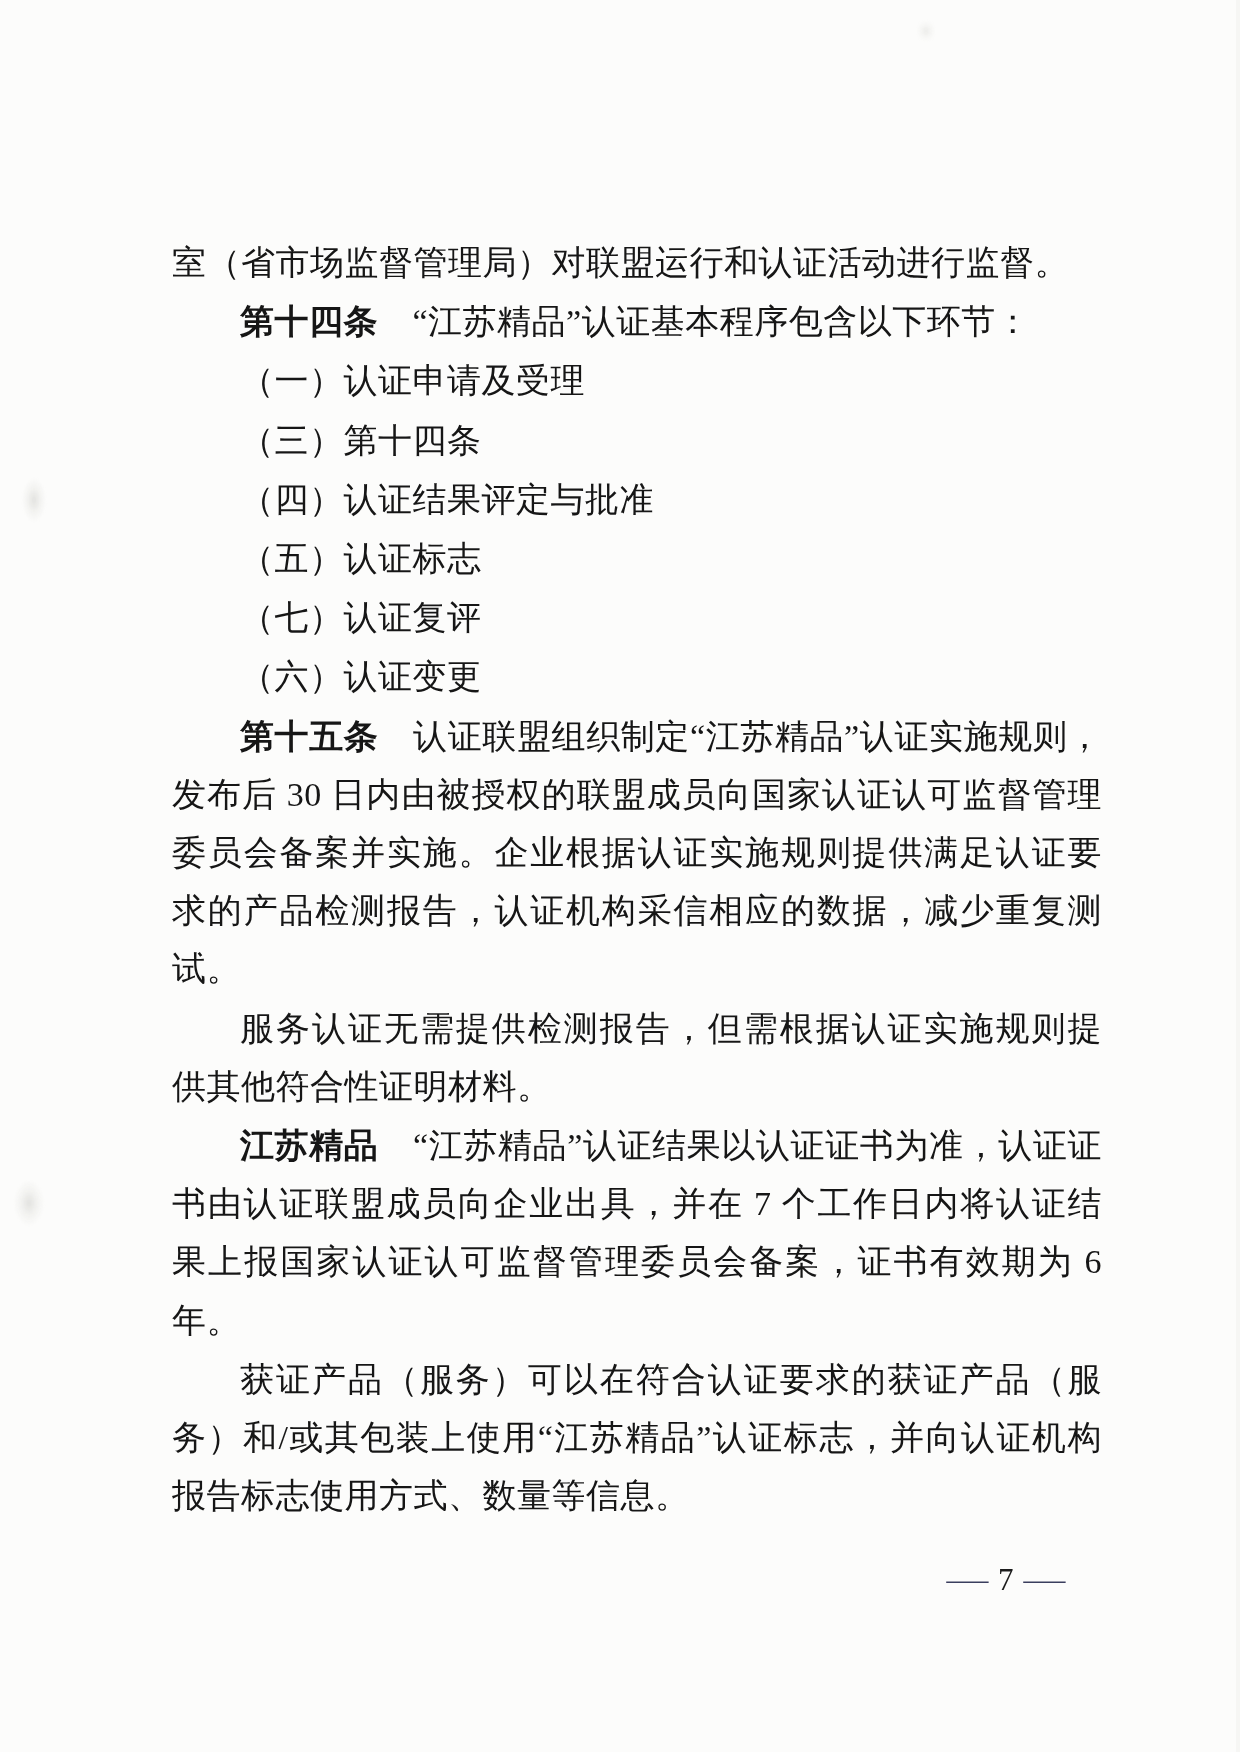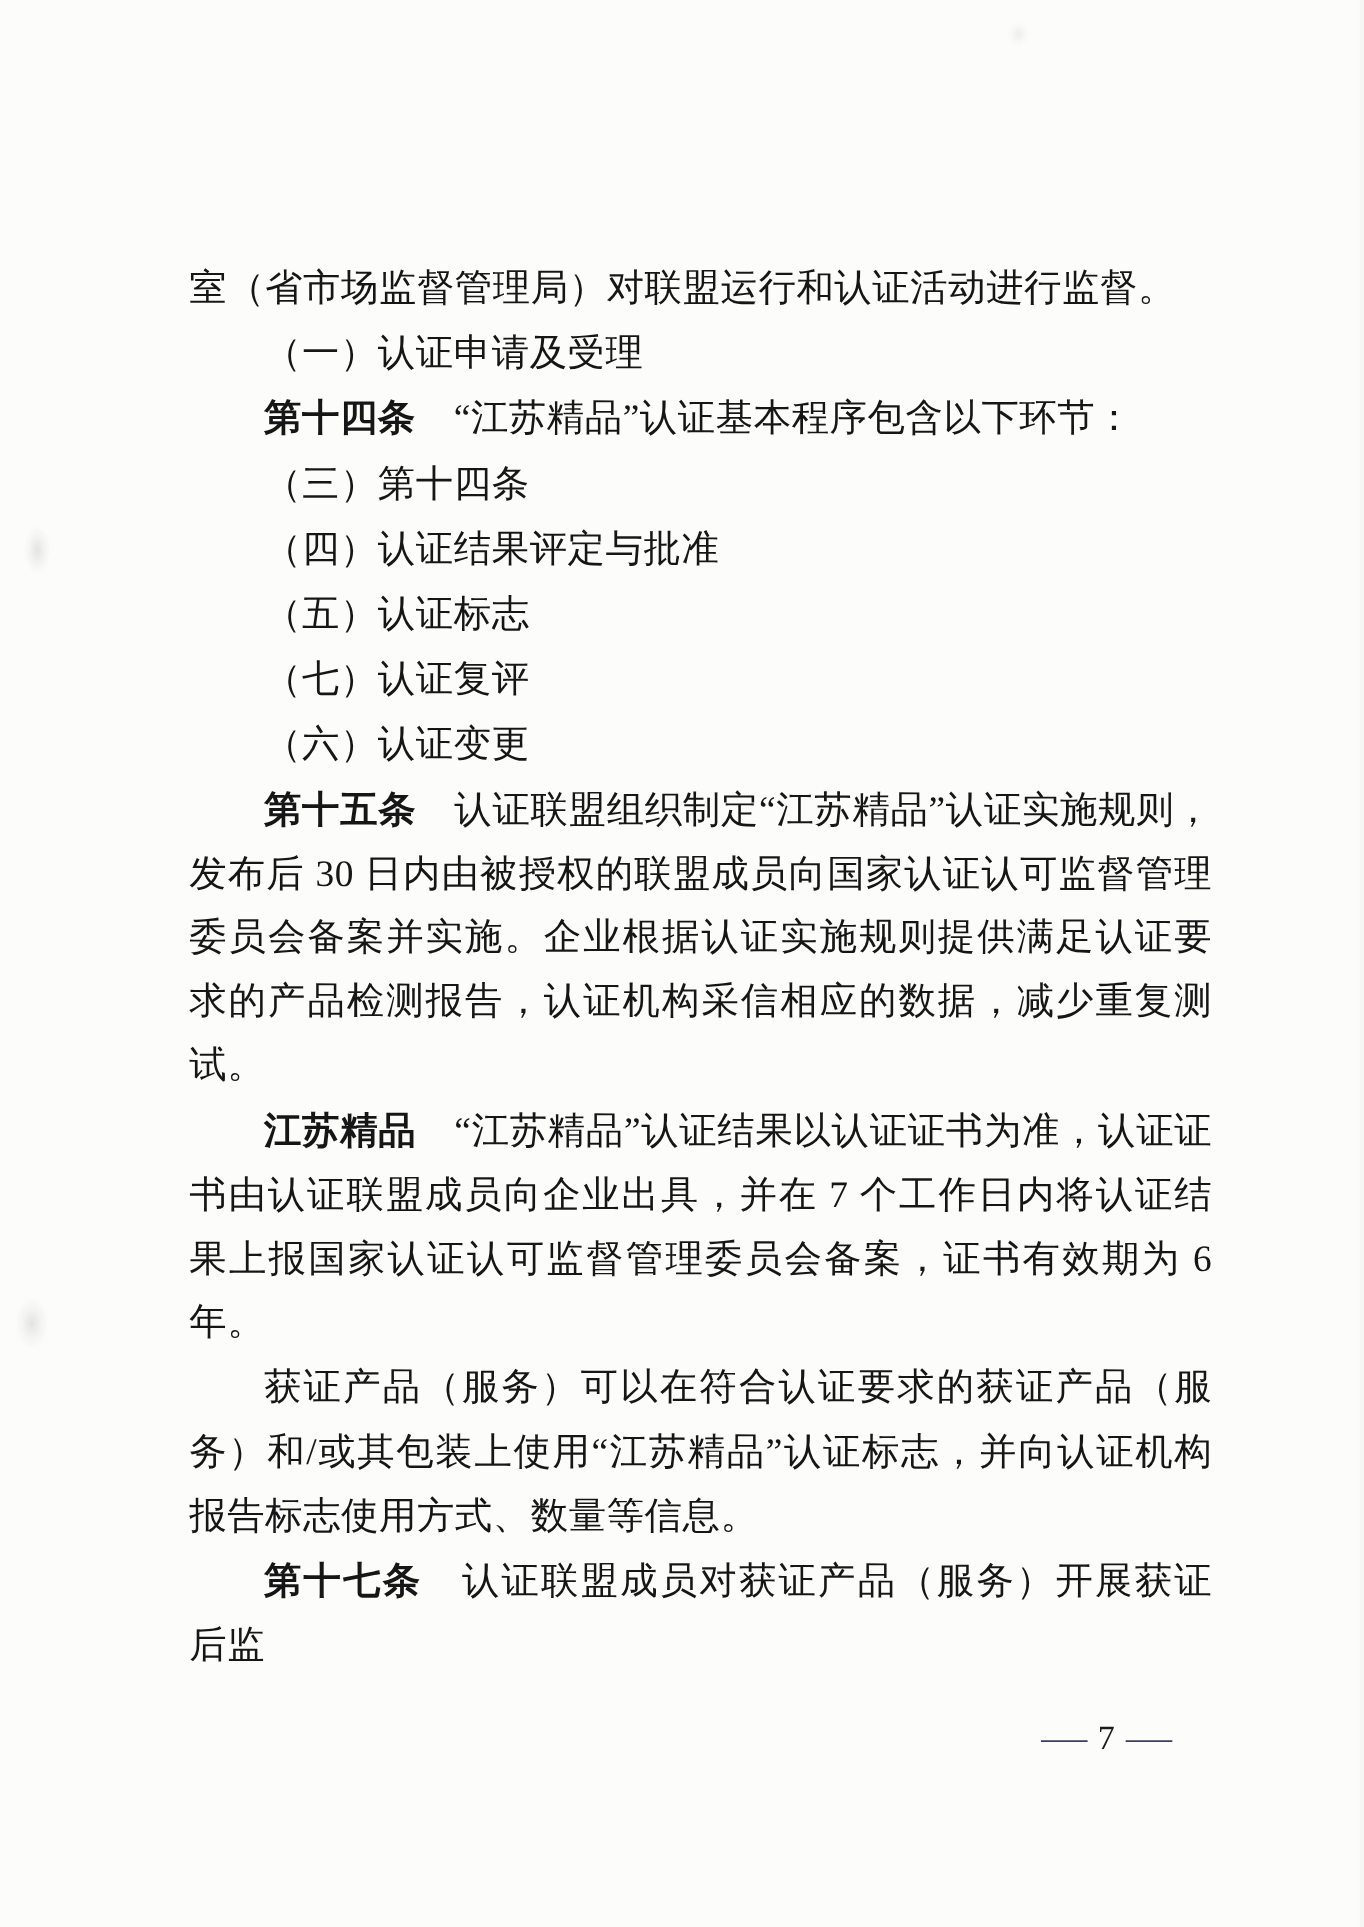--- a/index.html
+++ b/index.html
@@ -57,37 +57,37 @@
 
 <div class="page">
 
   <div class="artifact a1"></div>
   <div class="artifact a2"></div>
   <div class="artifact a3"></div>
 
   <main class="doc-body">
     <p class="para cont"><b class="head"></b><span>室（省市场监督管理局）对联盟运行和认证活动进行监督。</span></p>
 
+    <p class="para"><b class="head">第十四条</b><span>　“江苏精品”认证基本程序包含以下环节：</span></p>
+
     <p class="para"><b class="head"></b><span>（一）认证申请及受理</span></p>
-
-    <p class="para"><b class="head">第十四条</b><span>　“江苏精品”认证基本程序包含以下环节：</span></p>
     <p class="para"><b class="head"></b><span>（三）第十四条</span></p>
     <p class="para"><b class="head"></b><span>（四）认证结果评定与批准</span></p>
     <p class="para"><b class="head"></b><span>（五）认证标志</span></p>
     <p class="para"><b class="head"></b><span>（七）认证复评</span></p>
     <p class="para"><b class="head"></b><span>（六）认证变更</span></p>
 
     <p class="para"><b class="head">第十五条</b><span>　认证联盟组织制定“江苏精品”认证实施规则，发布后 30 日内由被授权的联盟成员向国家认证认可监督管理委员会备案并实施。企业根据认证实施规则提供满足认证要求的产品检测报告，认证机构采信相应的数据，减少重复测试。</span></p>
 
+    <p class="para"><b class="head"></b><span>服务认证无需提供检测报告，但需根据认证实施规则提供其他符合性证明材料。</span></p>
 
     <p class="para"><b class="head">江苏精品</b><span>　“江苏精品”认证结果以认证证书为准，认证证书由认证联盟成员向企业出具，并在 7 个工作日内将认证结果上报国家认证认可监督管理委员会备案，证书有效期为 6 年。</span></p>
 
     <p class="para"><b class="head"></b><span>获证产品（服务）可以在符合认证要求的获证产品（服务）和/或其包装上使用“江苏精品”认证标志，并向认证机构报告标志使用方式、数量等信息。</span></p>
 
-    <p class="para"><b class="head">第十七条</b><span>　认证联盟成员对获证产品（服务）开展获证后监</span></p>
   </main>
 
   <footer class="pagenum">
     <span class="dash">—</span>
     <span class="num">7</span>
     <span class="dash">—</span>
   </footer>
 
 </div>
 

